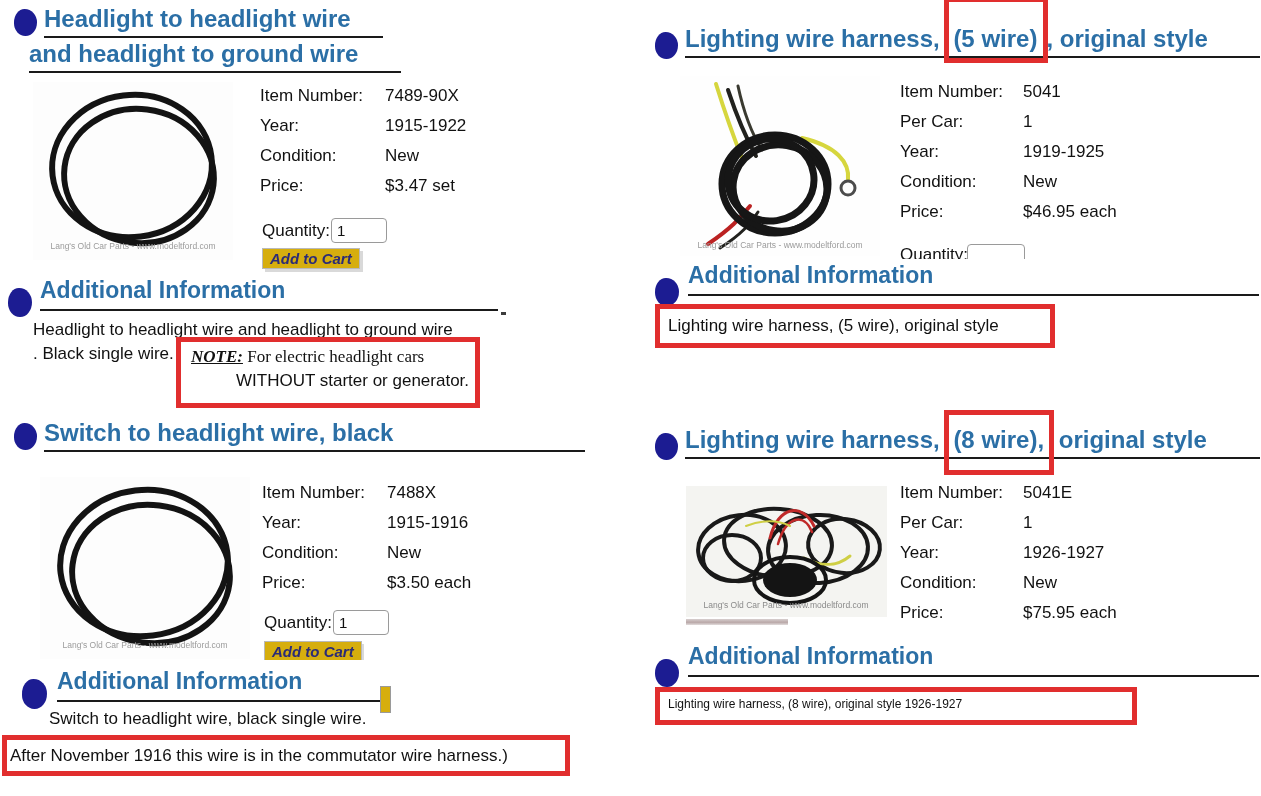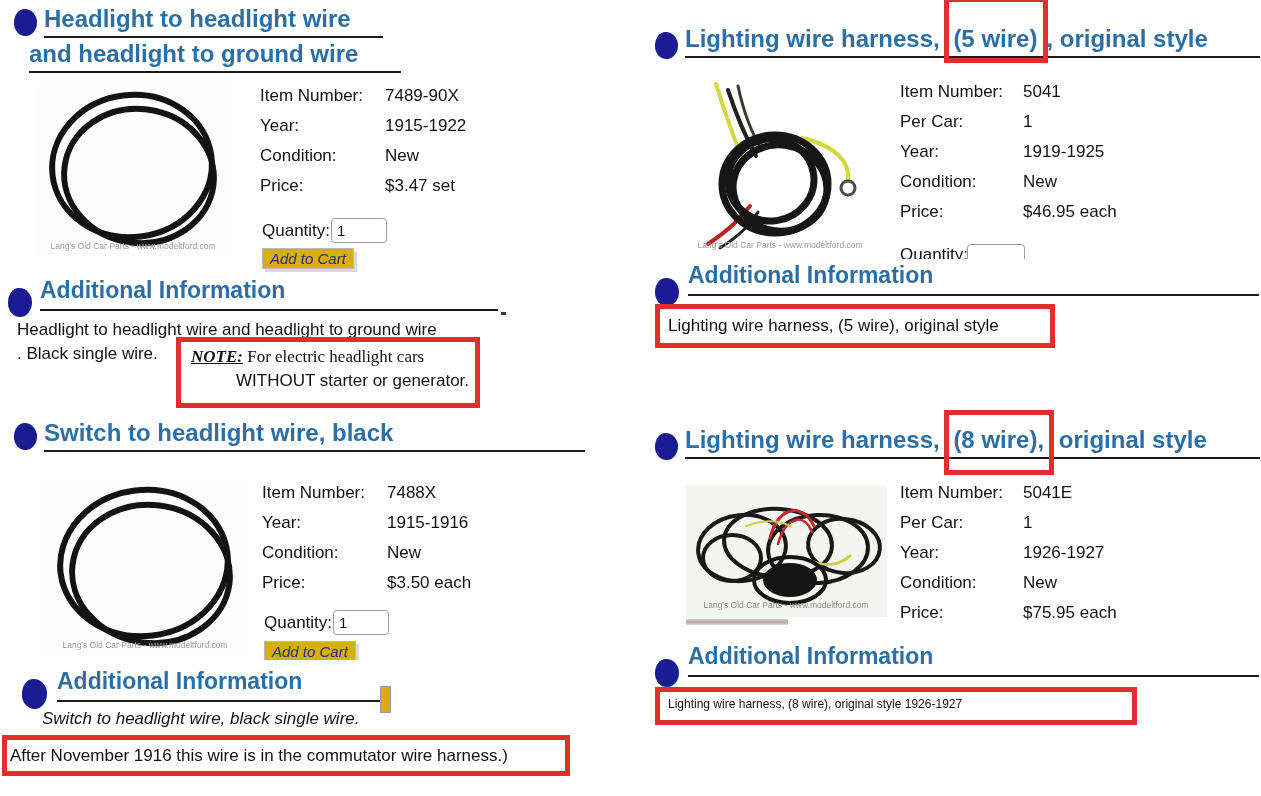--- a/index.html
+++ b/index.html
@@ -57,37 +57,37 @@
     font-size: 15px;
     padding-left: 5px;
     color: #111;
     background: #fff;
   }
   .cartbtn {
     position: absolute;
     background: var(--cart-gold);
     color: var(--cart-text);
     font-family: inherit;
-    font-weight: normal;
+    font-weight: bold;
     font-style: italic;
     font-size: 15px;
     border: 1px solid #b9b9b9;
     box-shadow: 3px 3px 0 #d9d9d9;
     height: 21px;
     line-height: 19px;
     padding: 0 7px;
     white-space: nowrap;
     cursor: pointer;
   }
   .redbox {
     position: absolute;
     border: 5px solid var(--annotation-red);
     background: transparent;
   }
-  .infotext { position: absolute; font-size: 17px; color: #111; white-space: nowrap; }
+  .infotext { position: absolute; font-size: 17px; color: #111; white-space: nowrap; margin-left: 16px; }
   .title-box-a { 
     border: 5px solid var(--annotation-red);
     padding: 23px 6px 6px 4px;
     margin: 0 -2px;
   }
   .title-box-b { 
     border: 5px solid var(--annotation-red);
     padding: 11px 5px 17px 4px;
     margin: 0 -2px;
   }
@@ -203,21 +203,21 @@
   <span class="qtylabel" style="left:264px; top:613px;">Quantity:</span>
   <input class="qtyinput" style="left: 333px; top: 610px;" value="1">
   <div class="clip" style="left:264px; top:641px; width:100px; height:19px;">
     <button class="cartbtn" style="left:0; top:0;">Add to Cart</button>
   </div>
 
   <div class="bullet" style="left:22px; top:679px; width:25px; height:30px;"></div>
   <div class="aihead" style="left:57px; top:668px; width:323px;">Additional Information</div>
   <div class="yellowbar" style="left:380px; top:686px; width:11px; height:27px;"></div>
 
-  <div class="infotext" style="left:42px; top:709px;font-style:italic;">Switch to headlight wire, black single wire.</div>
+  <div class="infotext" style="left:33px; top:709px;">Switch to headlight wire, black single wire.</div>
 
   <div class="redbox" style="left:2px; top:735px; width:568px; height:41px;">
     <div style="font-size:17px; color:#111; padding:6px 0 0 3px; white-space:nowrap;">After November 1916 this wire is in the commutator wire harness.)</div>
   </div>
 
   <div class="bullet" style="left:655px; top:32px; width:23px; height:27px;"></div>
   <div class="ptitle" style="left:685px; top:25px; width:575px;">
     <span>Lighting wire harness, </span><span class="title-box-a">(5 wire)</span><span>, original style</span>
   </div>
 

